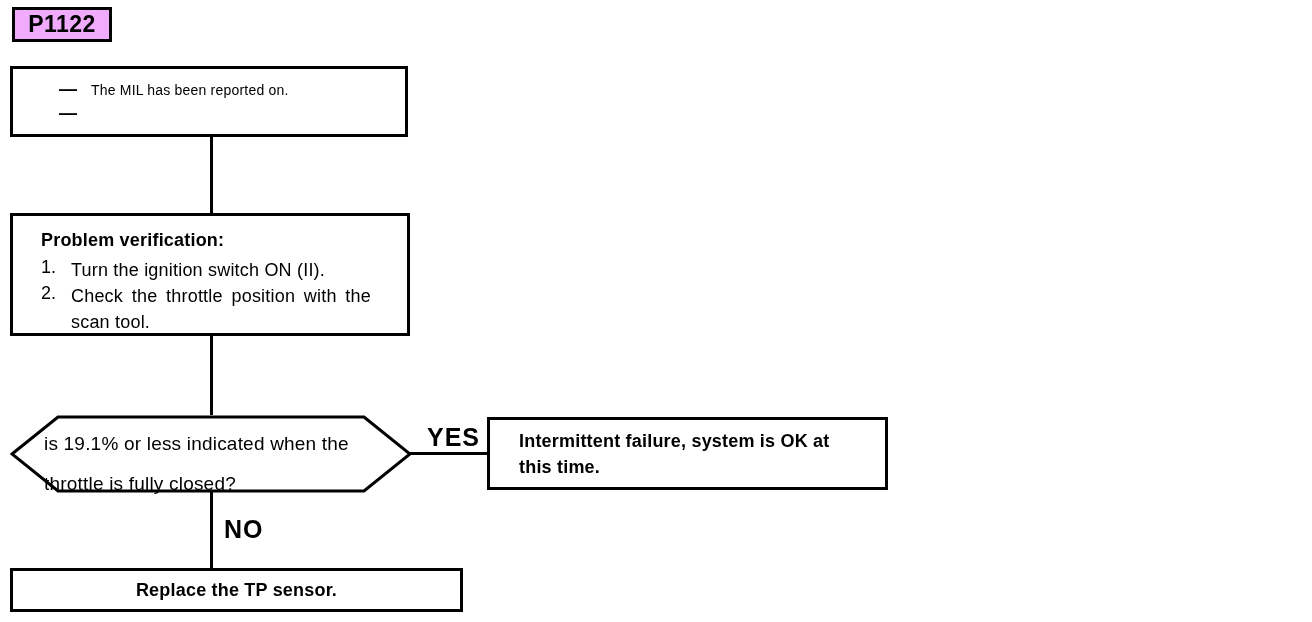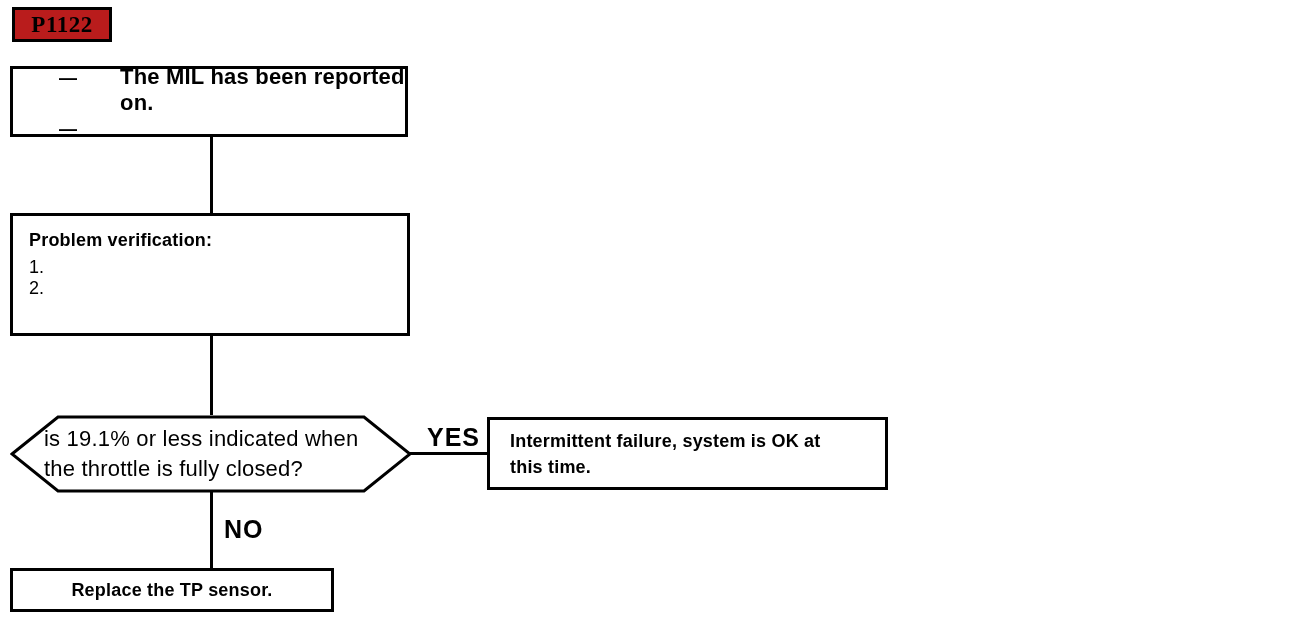--- a/index.html
+++ b/index.html
@@ -17,22 +17,21 @@
   
   .code-badge {
     position: absolute;
     left: 12px; top: 7px;
     width: 100px; height: 35px;
     border: 3px solid #000;
     display: flex; align-items: center; justify-content: center;
     font-weight: bold;
     font-size: 23px;
     letter-spacing: 0.5px;
-    background: #b91c1c;
-    font-family: Liberation Serif, serif;
+    background: #f0abfc;
   }
   .header-text {
     position: absolute;
     left: 128px; top: 13px;
     font-size: 20px;
     font-weight: 400;
     letter-spacing: 0.3px;
     white-space: nowrap;
   }
 
@@ -51,30 +50,29 @@
     gap: 3px;
   }
   .bullet-row { display: flex; align-items: baseline; }
   .bullet-dash {
     font-weight: bold;
     font-size: 18px;
     width: 32px;
     flex: 0 0 32px;
   }
   .bullet-text {
-    font-weight: bold;
-    font-size: 22px;
-    letter-spacing: 0.2px;
-    margin-left: 29px;
+    font-weight: normal;
+    font-size: 14px;
+    letter-spacing: 0.2px;
   }
 
   .verify-box {
     left: 10px; top: 213px;
     width: 400px; height: 123px;
-    padding: 14px 14px 0 16px;
+    padding: 14px 14px 0 28px;
   }
   .verify-title {
     font-weight: bold;
     font-size: 18px;
     margin-bottom: 6px;
     letter-spacing: 0.2px;
   }
   .step-row { display: flex; align-items: flex-start; }
   .step-num {
     font-size: 18px;
@@ -101,51 +99,51 @@
   .decision-wrap {
     position: absolute;
     left: 10px; top: 415px;
     width: 402px; height: 78px;
   }
   .decision-wrap svg { position: absolute; left: 0; top: 0; }
   .decision-text {
     position: absolute;
     left: 34px; top: 9px;
     width: 336px;
-    font-size: 22px;
-    line-height: 30px;
+    font-size: 19px;
+    line-height: 40px;
     letter-spacing: 0.2px;
   }
 
   .branch-label {
     position: absolute;
     font-weight: bold;
     font-size: 25px;
     letter-spacing: 1px;
   }
   .yes-label { left: 427px; top: 423px; }
   .no-label  { left: 224px; top: 507px; margin-top: 8px; }
 
   .yes-box {
     left: 487px; top: 417px;
     width: 401px; height: 73px;
     display: flex; align-items: center;
-    padding-left: 20px;
+    padding-left: 29px;
   }
   .yes-box .node-text {
     font-weight: bold;
     font-size: 18px;
     line-height: 26px;
     width: 340px;
     letter-spacing: 0.2px;
   }
 
   .end-box {
     left: 10px; top: 568px;
-    width: 324px; height: 44px;
+    width: 453px; height: 44px;
     display: flex; align-items: center; justify-content: center;
   }
   .end-box .node-text {
     font-weight: bold;
     font-size: 18px;
     letter-spacing: 0.2px;
   }
 </style>
 </head>
 <body>
@@ -165,23 +163,25 @@
       <span class="bullet-dash">—</span>
     </div>
   </div>
 
   <div class="vline vline-1"></div>
 
   <div class="node verify-box">
     <div class="verify-title">Problem verification:</div>
     <div class="step-row">
       <span class="step-num">1.</span>
+      <span class="step-text">Turn the ignition switch ON (II).</span>
     </div>
     <div class="step-row">
       <span class="step-num">2.</span>
+      <span class="step-text">Check the throttle position with the scan tool.</span>
     </div>
   </div>
 
   <div class="vline vline-2"></div>
 
   <div class="decision-wrap">
     <svg width="402" height="78" viewBox="0 0 402 78">
       <polygon points="2,39 48,2 354,2 400,39 354,76 48,76" fill="#ffffff" stroke="#000000" stroke-width="3"></polygon>
     </svg>
     <div class="decision-text">is 19.1% or less indicated when the throttle is fully closed?</div>

